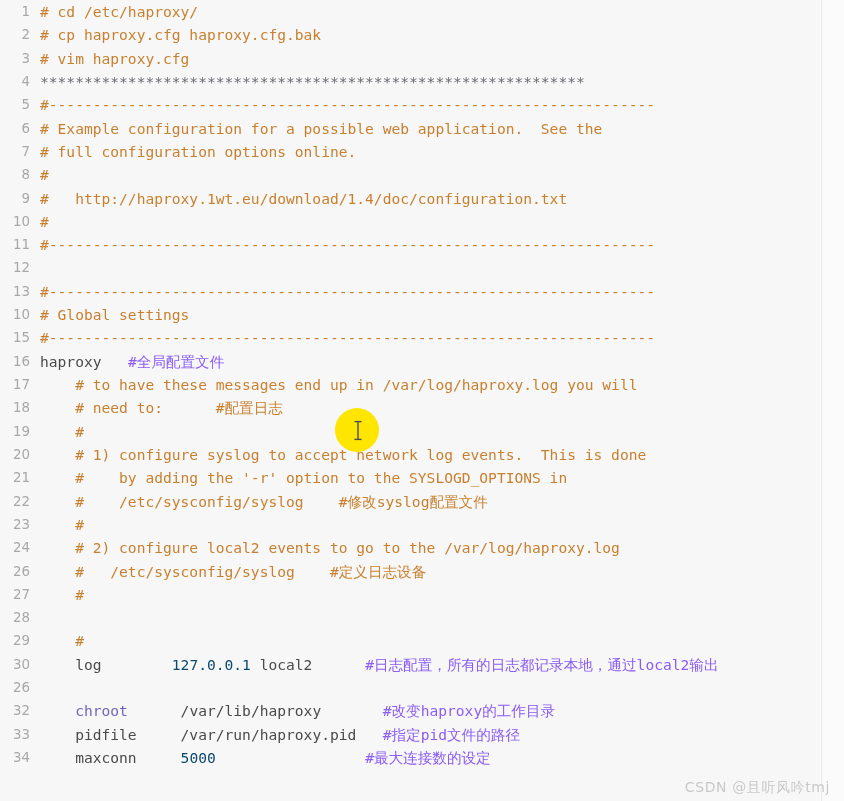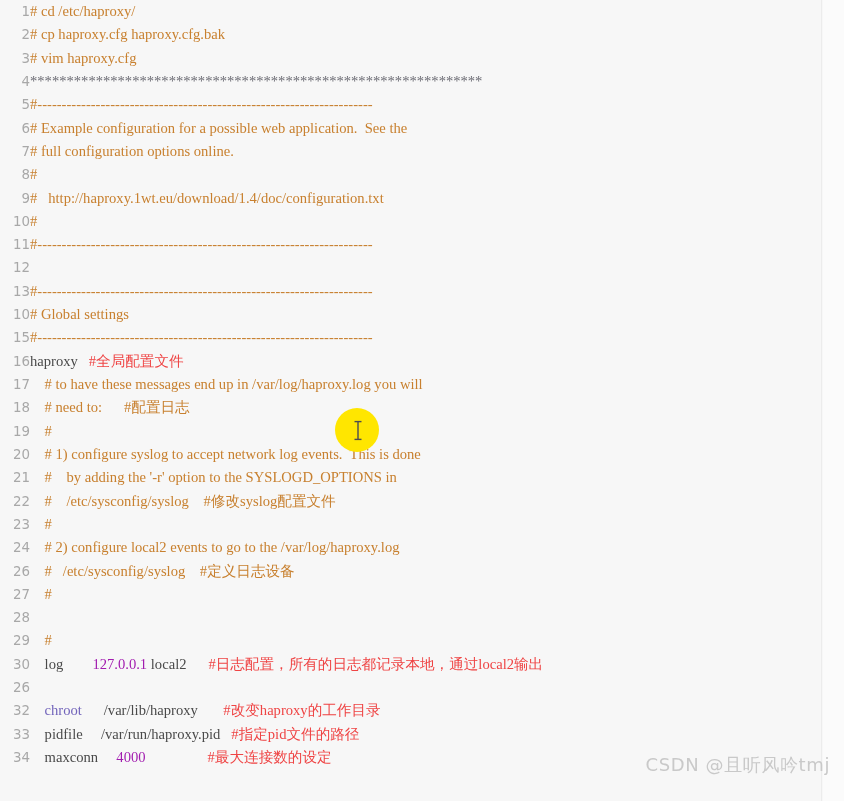--- a/index.html
+++ b/index.html
@@ -63,34 +63,33 @@
     top: 0;
     width: 30px;
     text-align: right;
     color: #a8a8a8;
     font-size: 13.4px;
     font-family: "DejaVu Sans", "Liberation Sans", sans-serif;
     user-select: none;
   }
   .code-text {
     position: absolute;
-    left: 30px;
+    left: 40px;
     top: 0;
     white-space: pre;
     color: #3c3f41;
-    font-family: Liberation Serif, serif;
   }
 
   
   .tok-comment  { color: #c8802f; }
   .tok-plain    { color: #4a4a4a; }
   .tok-punct    { color: #6a6a72; }
   .tok-keyword  { color: #7264bb; }
-  .tok-number   { color: #a21caf; }
-  .tok-cn       { color: #ef4444; }
+  .tok-number   { color: #0c4a6e; }
+  .tok-cn       { color: #8b5cf6; }
 
   
   #cursor-highlight {
     position: absolute;
     left: 335px;
     top: 408px;
     width: 44px;
     height: 44px;
     border-radius: 50%;
     background: #ffe600;
@@ -103,23 +102,23 @@
     width: 10px;
     height: 21px;
     pointer-events: none;
   }
   #cursor-ibeam svg { display: block; }
 
   
   #watermark {
     position: absolute;
     right: 14px;
-    bottom: 24px;
+    bottom: 4px;
     color: #c9c9c9;
-    font-size: 18px;
+    font-size: 14px;
     font-family: "DejaVu Sans", "Liberation Sans", sans-serif;
     letter-spacing: 0.6px;
     user-select: none;
     white-space: nowrap;
   }
 </style>
 </head>
 <body>
 
 <div id="screen">
@@ -151,21 +150,21 @@
         <div class="code-line"><span class="gutter">23</span><span class="code-text"><span class="tok-comment">    #</span></span></div>
         <div class="code-line"><span class="gutter">24</span><span class="code-text"><span class="tok-comment">    # 2) configure local2 events to go to the /var/log/haproxy.log</span></span></div>
         <div class="code-line"><span class="gutter">26</span><span class="code-text"><span class="tok-comment">    #   /etc/sysconfig/syslog    #定义日志设备</span></span></div>
         <div class="code-line"><span class="gutter">27</span><span class="code-text"><span class="tok-comment">    #</span></span></div>
         <div class="code-line"><span class="gutter">28</span></div>
         <div class="code-line"><span class="gutter">29</span><span class="code-text"><span class="tok-comment">    #</span></span></div>
         <div class="code-line"><span class="gutter">30</span><span class="code-text"><span class="tok-plain">    log</span><span class="tok-plain">        </span><span class="tok-number">127.0.0.1</span><span class="tok-plain"> local2</span><span class="tok-plain">      </span><span class="tok-cn">#日志配置，所有的日志都记录本地，通过local2输出</span></span></div>
         <div class="code-line"><span class="gutter">26</span><span class="code-text"><span class="tok-plain"></span></span></div>
         <div class="code-line"><span class="gutter">32</span><span class="code-text"><span class="tok-keyword">    chroot</span><span class="tok-plain">      /var/lib/haproxy</span><span class="tok-plain">       </span><span class="tok-cn">#改变haproxy的工作目录</span></span></div>
         <div class="code-line"><span class="gutter">33</span><span class="code-text"><span class="tok-plain">    pidfile</span><span class="tok-plain">     /var/run/haproxy.pid</span><span class="tok-plain">   </span><span class="tok-cn">#指定pid文件的路径</span></span></div>
-        <div class="code-line"><span class="gutter">34</span><span class="code-text"><span class="tok-plain">    maxconn</span><span class="tok-plain">     </span><span class="tok-number">4000</span><span class="tok-plain">                 </span><span class="tok-cn">#最大连接数的设定</span></span></div>
+        <div class="code-line"><span class="gutter">34</span><span class="code-text"><span class="tok-plain">    maxconn</span><span class="tok-plain">     </span><span class="tok-number">5000</span><span class="tok-plain">                 </span><span class="tok-cn">#最大连接数的设定</span></span></div>
       </div>
   </div>
 
   <div id="right-gap"></div>
 
   <div id="cursor-highlight"></div>
   <div id="cursor-ibeam">
     <svg width="10" height="21" viewBox="0 0 10 21" aria-hidden="true">
       <g fill="none" stroke="#4c4c50" stroke-width="1.4">
         <path d="M1.5 1.6 H8.5"></path>

